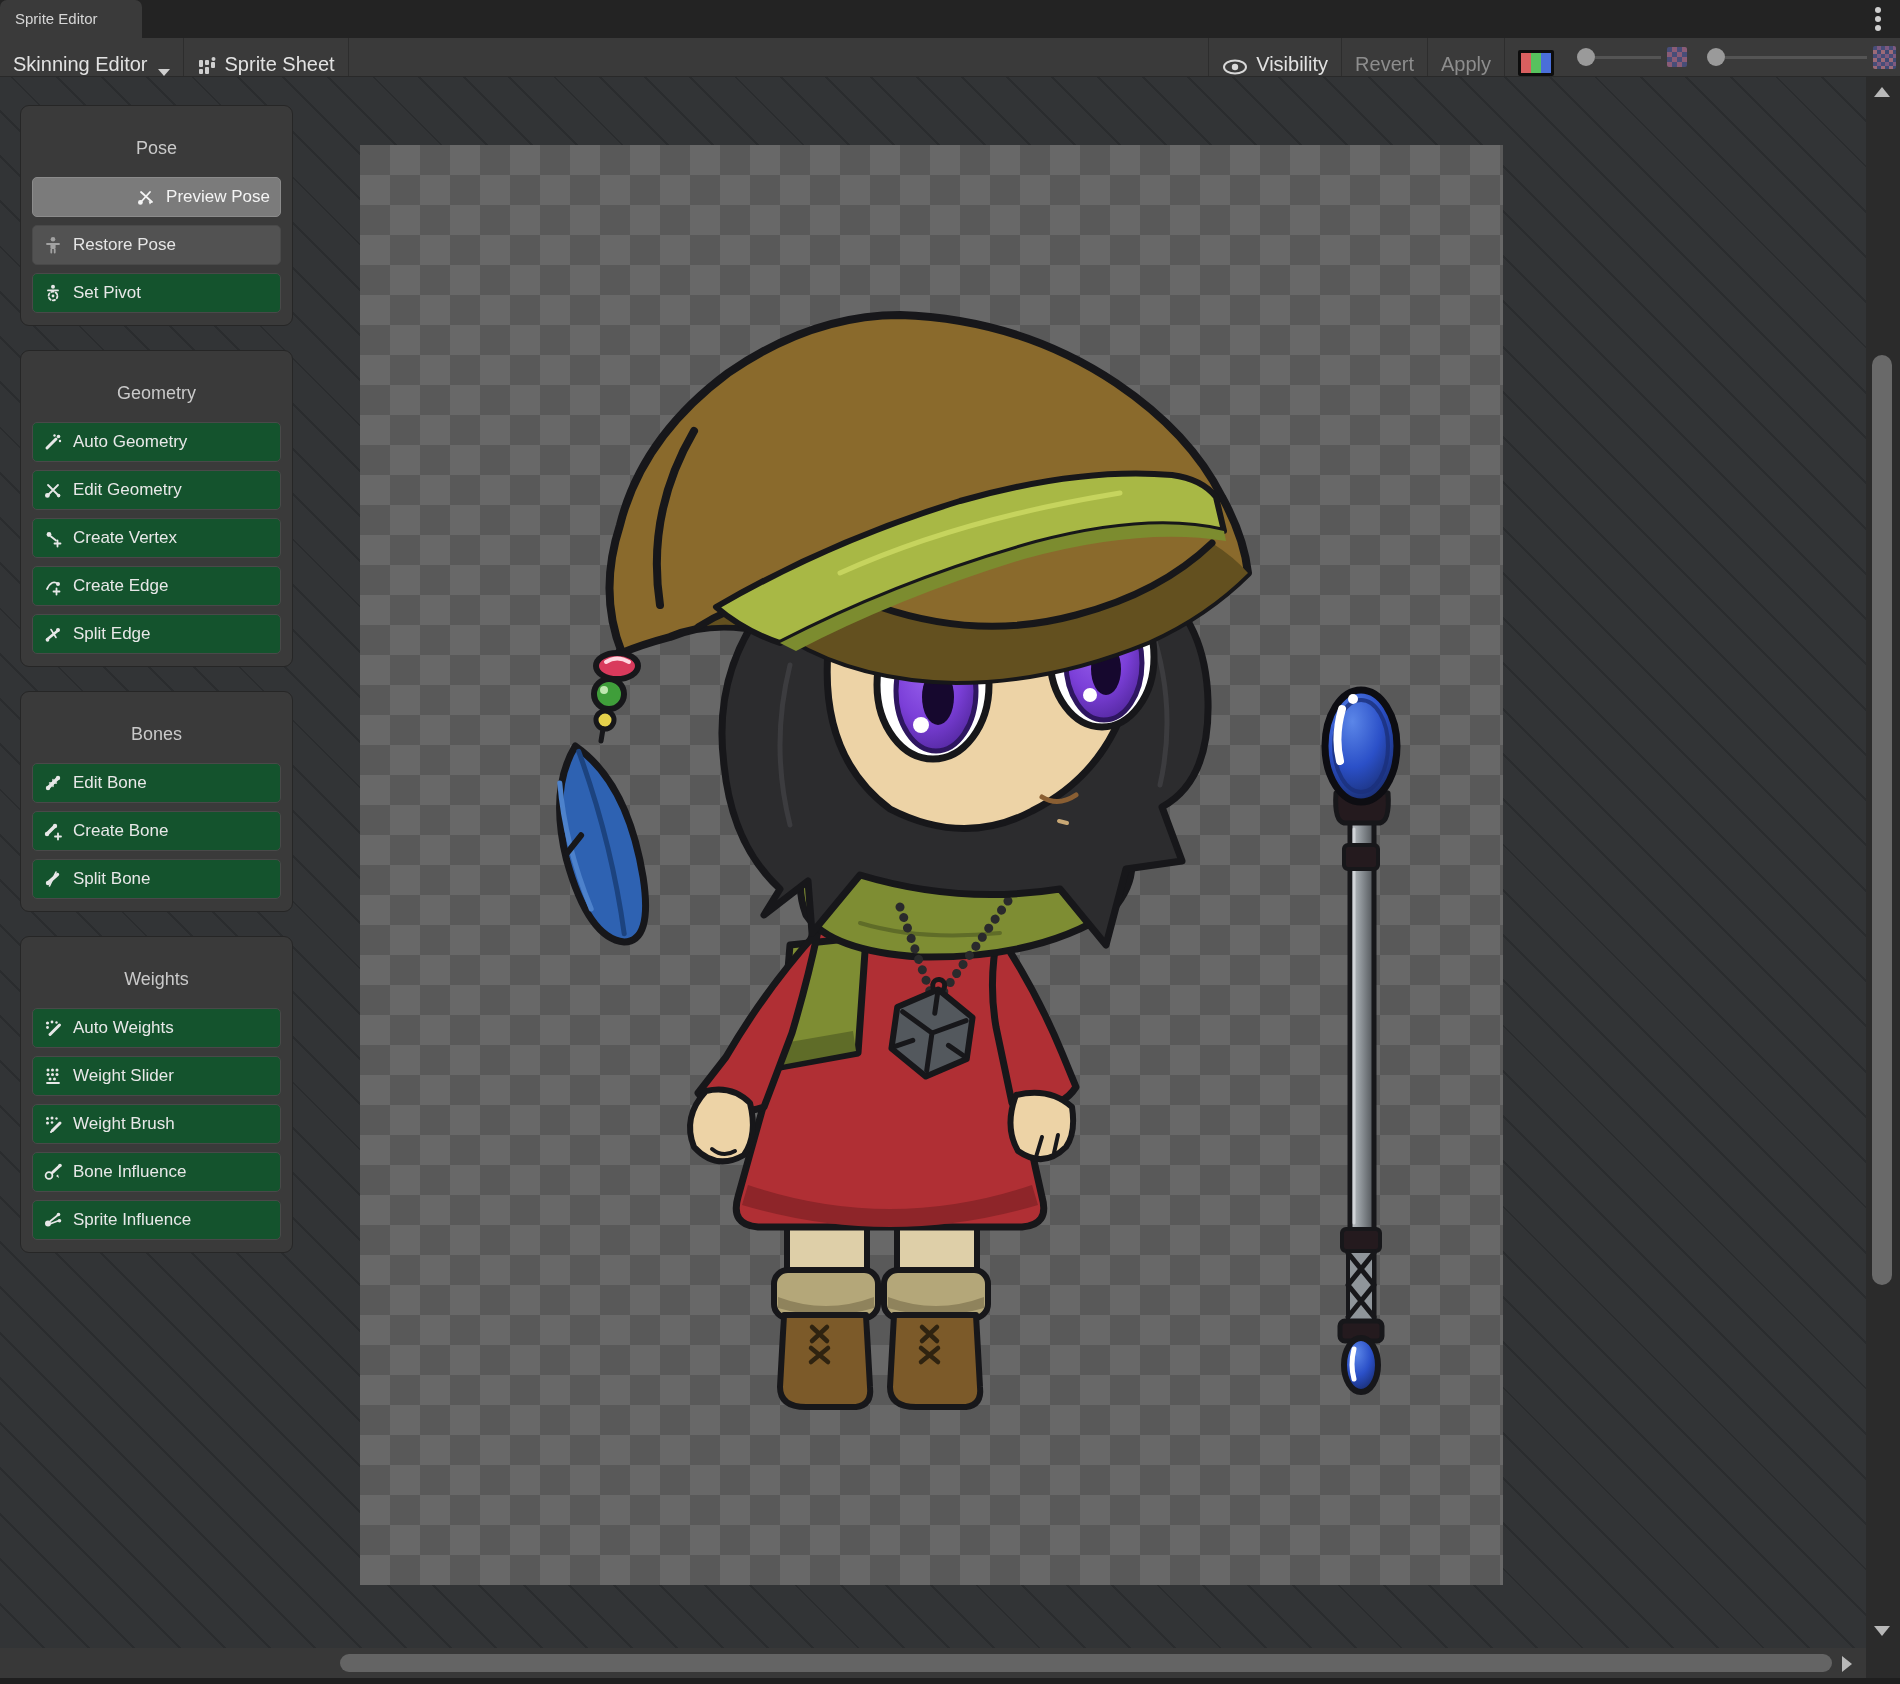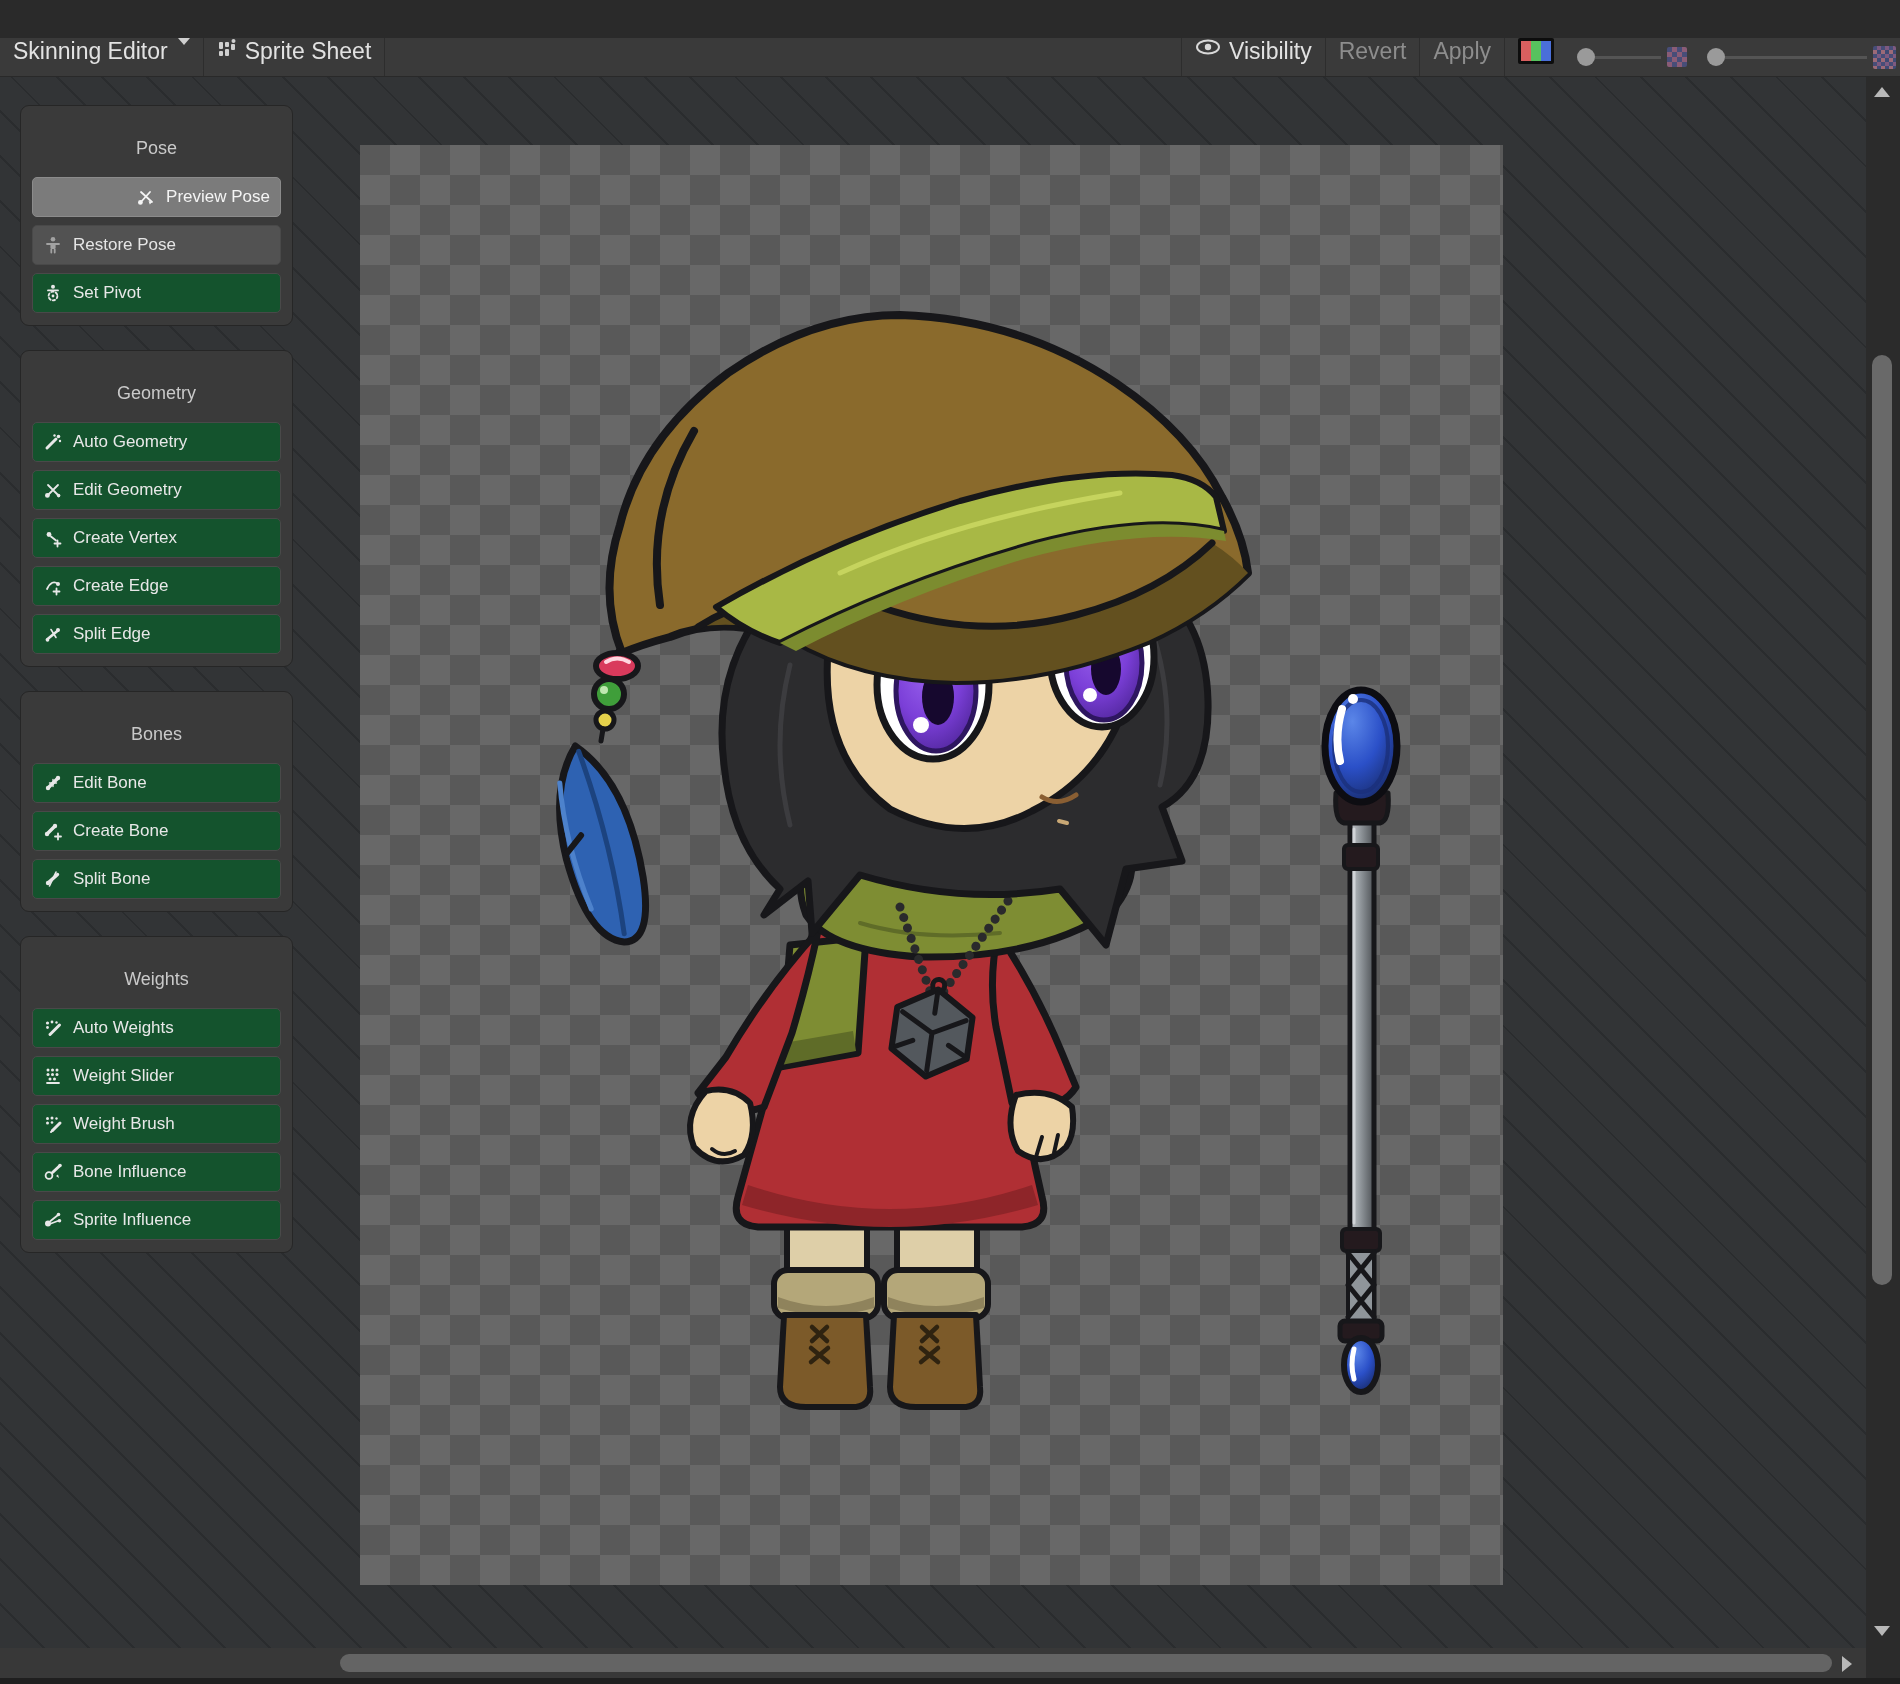--- a/index.html
+++ b/index.html
@@ -8,21 +8,21 @@
 
   
   .tabbar{position:absolute;left:0;top:0;width:100%;height:38px;background:#232323;}
   .tab{position:absolute;left:0;top:0;height:38px;width:142px;background:#3a3a3a;
        border-radius:7px 7px 0 0;color:#d6d6d6;font-size:15px;line-height:38px;padding-left:15px;box-sizing:border-box;}
   .kebab{position:absolute;right:18px;top:6px;width:8px;height:26px;}
 
   
   .toolbar{position:absolute;left:0;top:38px;width:100%;height:39px;background:#3a3a3a;
            display:flex;align-items:center;box-sizing:border-box;border-bottom:1px solid #292929;}
-  .tb-item{display:flex;align-items:flex-start;gap:8px;height:100%;padding:0 13px;color:#e2e2e2;font-size:23px;white-space:nowrap;}
+  .tb-item{display:flex;align-items:flex-end;gap:8px;height:100%;padding:0 13px;color:#e2e2e2;font-size:20px;white-space:nowrap;}
   .tb-item.dim{color:#8d8d8d;}
   .tb-sep{width:1px;height:100%;background:#2d2d2d;flex:0 0 auto;}
   .tb-spacer{flex:1;}
   .caret{width:0;height:0;border-left:6px solid transparent;border-right:6px solid transparent;border-top:7px solid #cfcfcf;margin-left:2px;}
   .swatch{width:30px;height:20px;border:3px solid #0d0d0d;border-radius:2px;
           background:linear-gradient(90deg,#d95f5f 0 33%,#57c25e 0 66%,#4a6fd9 0);}
   .slider{display:flex;align-items:center;margin:0 10px;}
   .knob{width:18px;height:18px;border-radius:50%;background:#9a9a9a;flex:0 0 auto;}
   .track{height:3px;background:#545454;flex:0 0 auto;}
   .mini-checker{width:20px;height:20px;border-radius:2px;margin-left:6px;
@@ -59,20 +59,30 @@
   .hthumb{position:absolute;left:340px;top:6px;width:1492px;height:18px;border-radius:10px;background:#646464;}
   .arr-rt{position:absolute;right:14px;top:8px;width:0;height:0;border-top:8px solid transparent;border-bottom:8px solid transparent;border-left:10px solid #b8b8b8;}
   .corner{position:absolute;left:1866px;top:1648px;width:34px;height:30px;background:#2b2b2b;}
   .bottomstrip{position:absolute;left:0;top:1678px;width:100%;height:6px;background:#1f1f1f;}
 </style>
 </head>
 <body>
 
 <div id="app">
 
+  <div class="tabbar">
+    <div class="tab">
+      <span>Sprite Editor</span>
+    </div>
+    <svg class="kebab" viewBox="0 0 8 26">
+      <circle cx="4" cy="4" r="3" fill="#cfcfcf"></circle>
+        <circle cx="4" cy="13" r="3" fill="#cfcfcf"></circle>
+        <circle cx="4" cy="22" r="3" fill="#cfcfcf"></circle>
+    </svg>
+  </div>
 
   <div class="toolbar">
     <div class="tb-item">
       <span>Skinning Editor</span>
       <span class="caret"></span>
     </div>
     <div class="tb-sep"></div>
     <div class="tb-item">
       <svg width="20" height="20" viewBox="0 0 20 20">
         <rect x="2" y="4" width="4" height="7" rx="1" fill="#cfcfcf"></rect>

